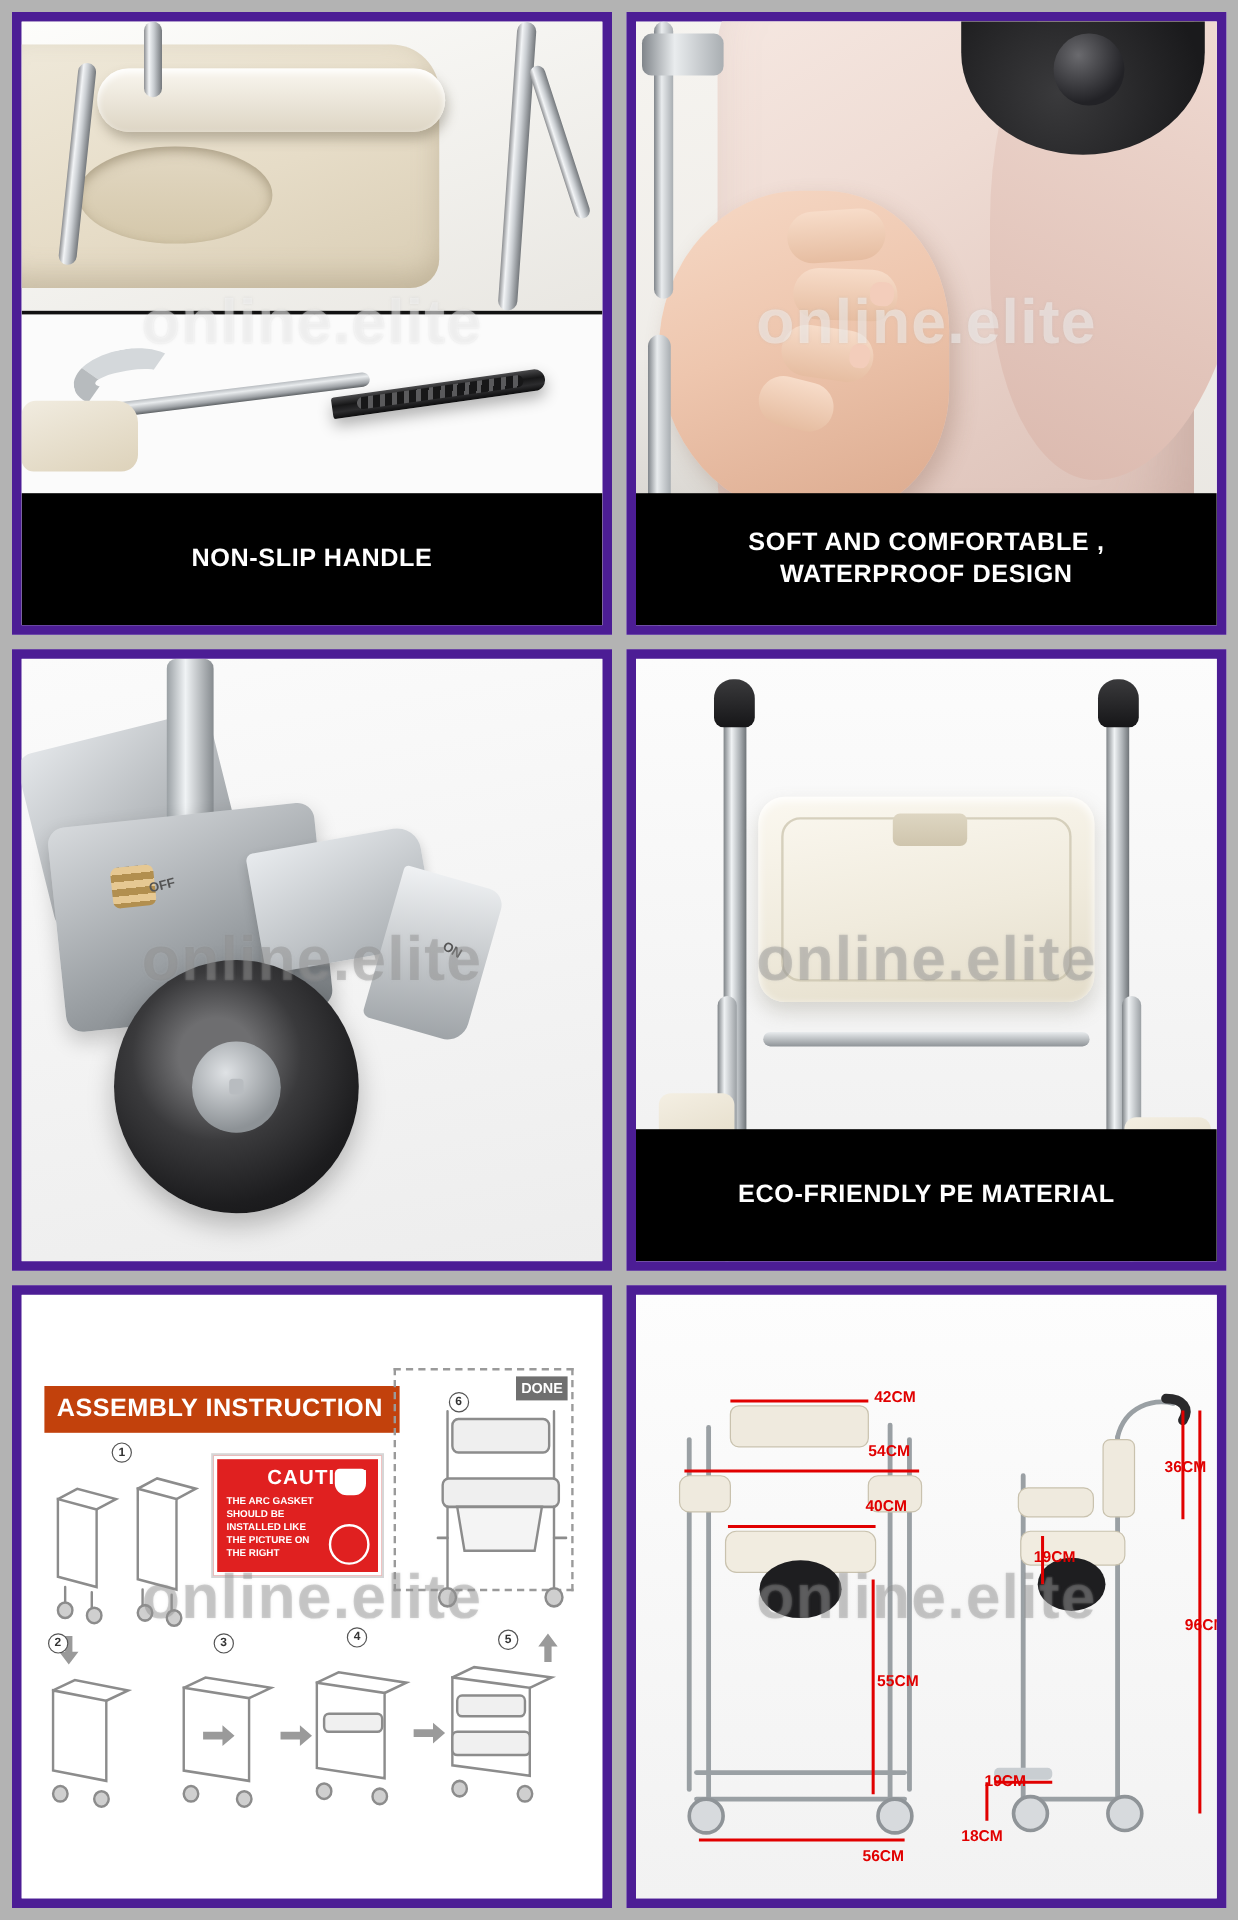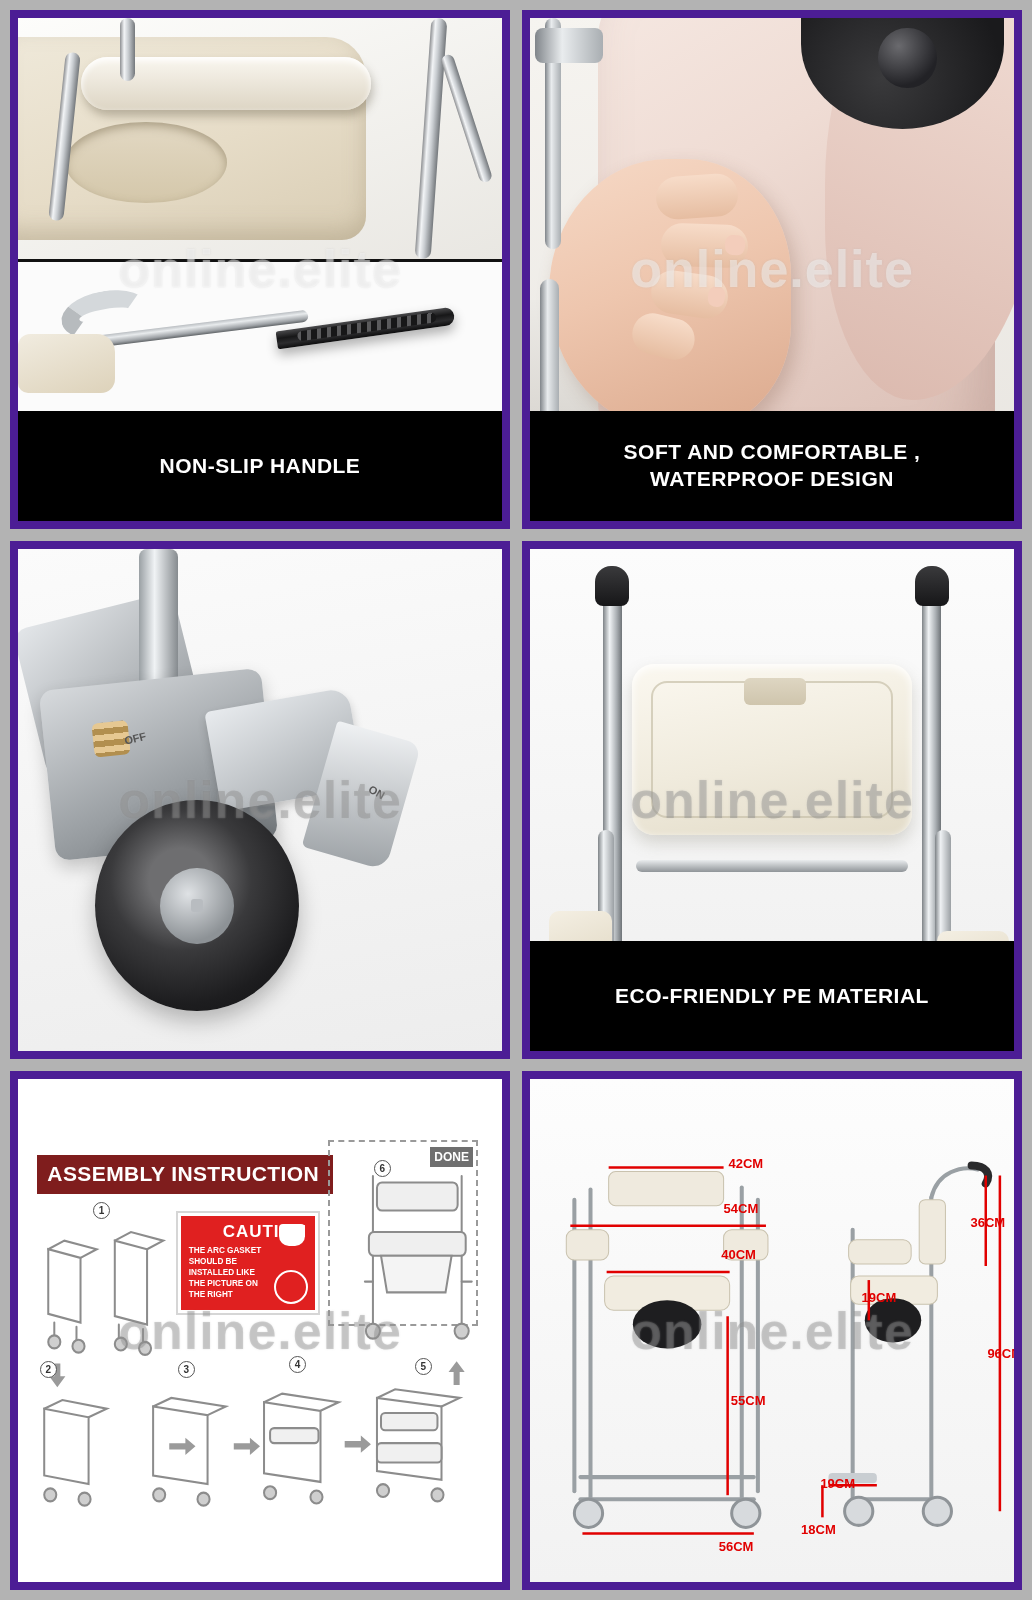--- a/index.html
+++ b/index.html
@@ -259,21 +259,21 @@
   }
   .bk-leg-l { left:14%; }
   .bk-leg-r { right:13%; }
   .arm4-l { position:absolute; left:4%; top:72%; width:13%; height:14%; background:linear-gradient(160deg,#f4efe3,#ded5bf); border-radius:10px;}
   .arm4-r { position:absolute; right:1%; top:76%; width:15%; height:14%; background:linear-gradient(160deg,#f4efe3,#ddd4be); border-radius:10px;}
 
   
   .c5-bg { position:absolute; inset:0; background:#fff; }
   .asm-title {
     position:absolute; left:4%; top:15%;
-    background:#7f1d1d; color:#fff;
+    background:#c2410c; color:#fff;
     font-weight:bold; font-size:21px;
     padding:7px 14px 8px 10px;
     letter-spacing:.4px;
   }
   .done-box {
     position:absolute; right:5%; top:12%; width:31%; height:37%;
     border:2px dashed #9a9a9a;
   }
   .done-tag {
     position:absolute; right:6%; top:13.5%;

